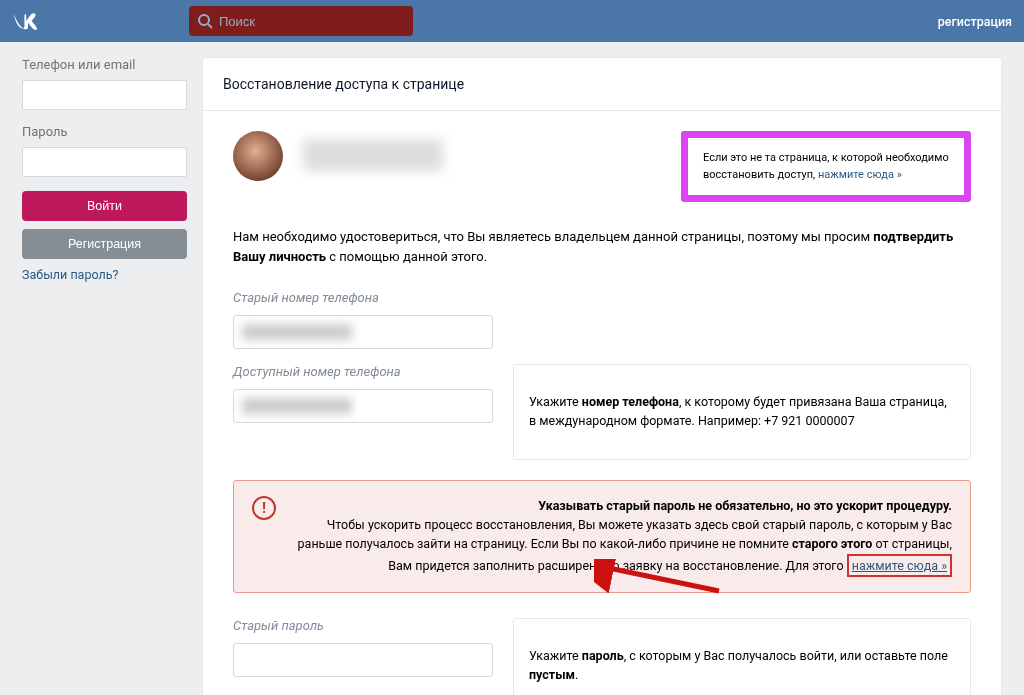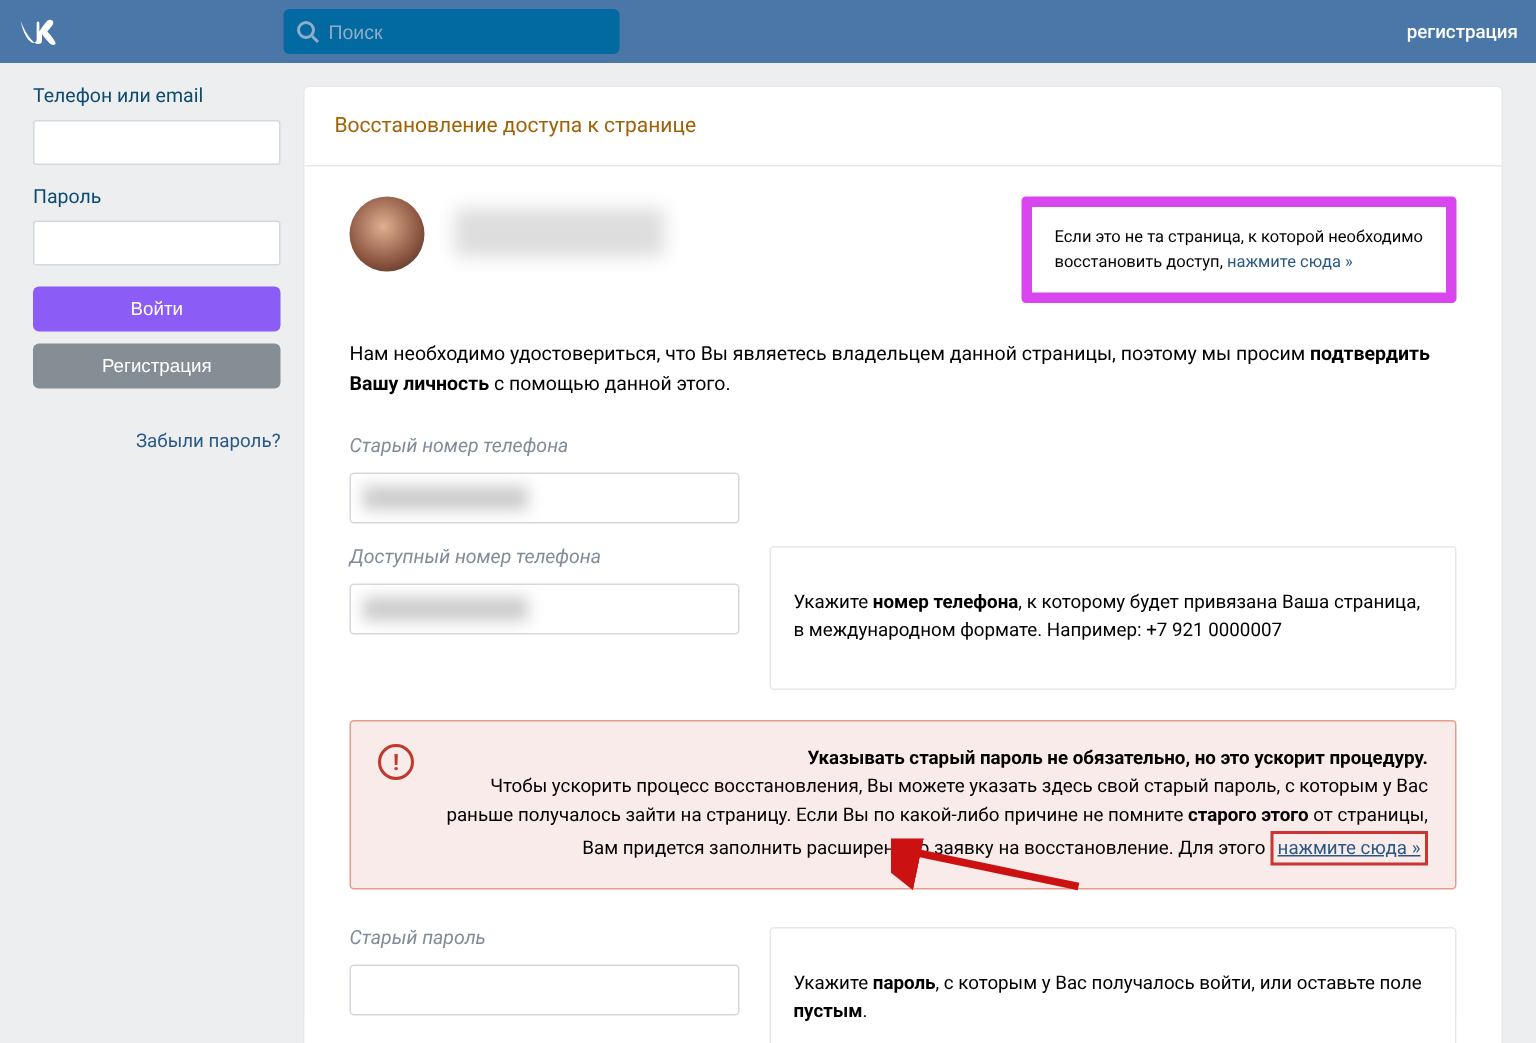--- a/index.html
+++ b/index.html
@@ -2,38 +2,38 @@
 <html><head>
   <meta charset="utf-8">
   <style>
     * { box-sizing: border-box; margin: 0; padding: 0; }
     body { font-family: -apple-system, BlinkMacSystemFont, "Segoe UI", Roboto, Arial, sans-serif; background: #edeef0; font-size: 13px; color: #000; }
     
     .header { background: #4a76a8; height: 42px; display: flex; align-items: center; padding: 0 10px; }
     .header-inner { width: 1000px; margin: 0 auto; display: flex; align-items: center; }
     .logo { width: 32px; height: 22px; }
     .search-wrap { margin-left: 145px; position: relative; }
-    .search-input { background: #0369a1; border: none; border-radius: 4px; height: 30px; width: 224px; padding: 0 10px 0 30px; color: #fff; font-size: 13px; }
+    .search-input { background: #7f1d1d; border: none; border-radius: 4px; height: 30px; width: 224px; padding: 0 10px 0 30px; color: #fff; font-size: 13px; }
     .search-input::placeholder { color: #8fadc8; }
     .search-icon { position: absolute; left: 8px; top: 7px; width: 16px; height: 16px; }
     .header-right { margin-left: auto; font-weight: 500; font-size: 12.5px; }
     .register-link { color: #fff; text-decoration: none; }
     
     .page-wrap { width: 980px; margin: 0 auto; display: flex; gap: 15px; padding-top: 15px; }
     
     .sidebar { width: 165px; flex-shrink: 0; }
-    .sidebar-label { font-size: 13px; color: #0c4a6e; margin-bottom: 8px; display: block; }
+    .sidebar-label { font-size: 13px; color: #737373; margin-bottom: 8px; display: block; }
     .sidebar-input { width: 100%; height: 30px; border: 1px solid #d3d9de; border-radius: 2px; padding: 0 8px; font-size: 13px; margin-bottom: 14px; background:#fff; }
     .sidebar-btn { width: 100%; height: 30px; border: none; border-radius: 4px; font-size: 12.5px; cursor: pointer; margin-bottom: 8px; color: #fff; }
-    .btn-login { background: #8b5cf6; }
+    .btn-login { background: #be185d; }
     .btn-register { background: #868e95; }
-    .forgot { color: #2a5885; font-size: 12.5px; text-decoration: none; display: block; text-align: right; margin-top: 20px; }
+    .forgot { color: #2a5885; font-size: 12.5px; text-decoration: none; display: block; text-align: left; margin-top: 0; }
     
     .content { flex: 1; background: #fff; border: 1px solid #e7e8ec; border-radius: 4px; }
-    .content-header { padding: 18px 20px; border-bottom: 1px solid #e7e8ec; font-size: 14px; color: #a16207; }
+    .content-header { padding: 18px 20px; border-bottom: 1px solid #e7e8ec; font-size: 14px; color: #0f172a; }
     .content-body { padding: 20px 30px 30px; }
     
     .profile-row { display: flex; gap: 20px; align-items: flex-start; margin-bottom: 25px; }
     .avatar { width: 50px; height: 50px; border-radius: 50%; flex-shrink: 0; background: radial-gradient(circle at 45% 40%, #e0b090 0%, #8b5540 60%, #3a2420 100%); }
     .profile-name { flex: 1; padding-top: 8px; }
     .blurred { width: 140px; height: 32px; background: #ddd; filter: blur(6px); border-radius: 2px; }
     .wrong-page-box { border: 7px solid #d946ef; border-radius: 3px; padding: 12px 15px; font-size: 11px; line-height: 1.5; width: 290px; color:#000; }
     .link { color: #2a5885; text-decoration: none; }
     
     .instruction { font-size: 13px; line-height: 1.5; margin-bottom: 24px; color:#000; }

